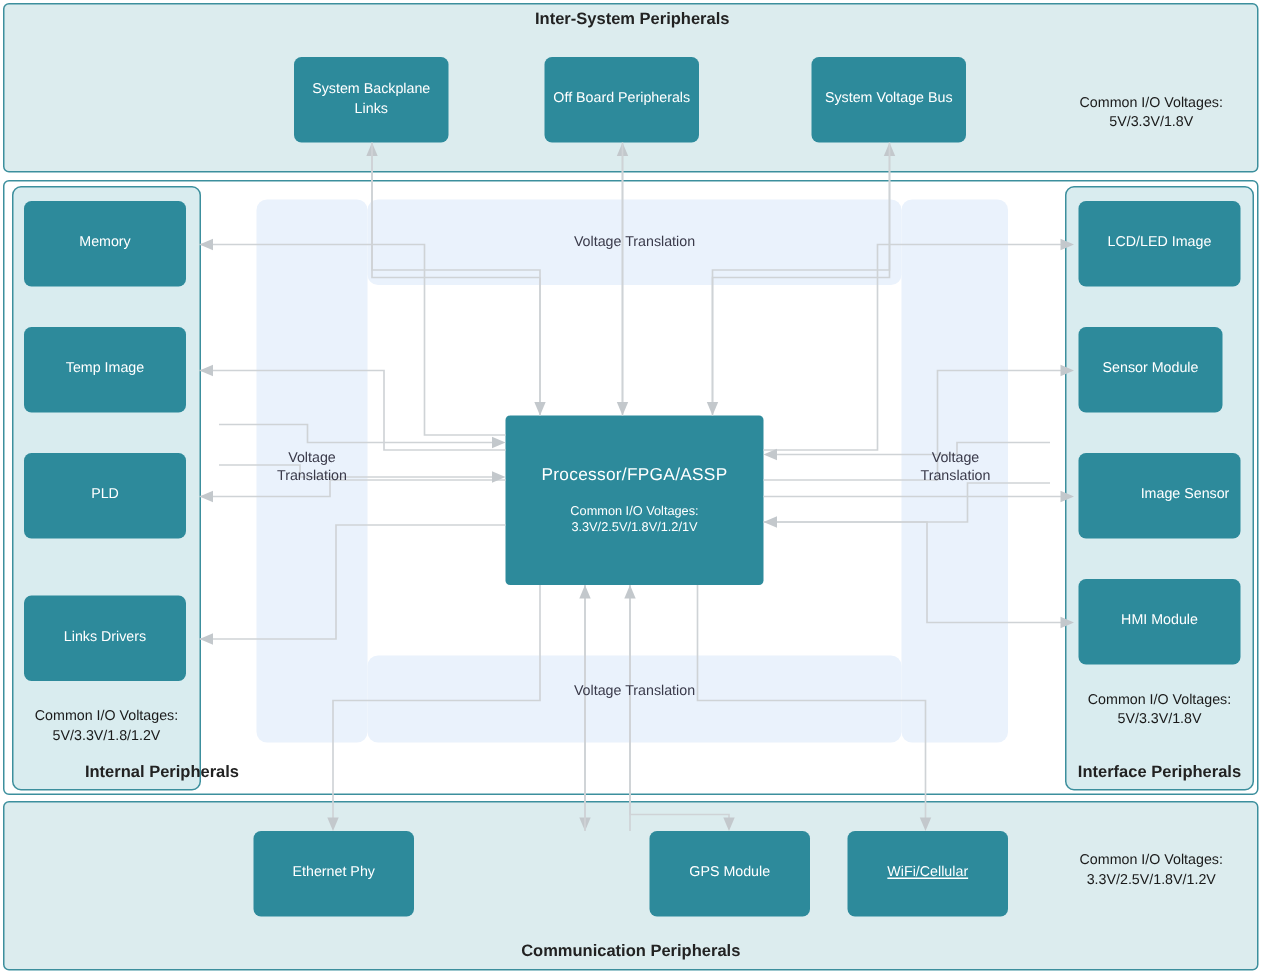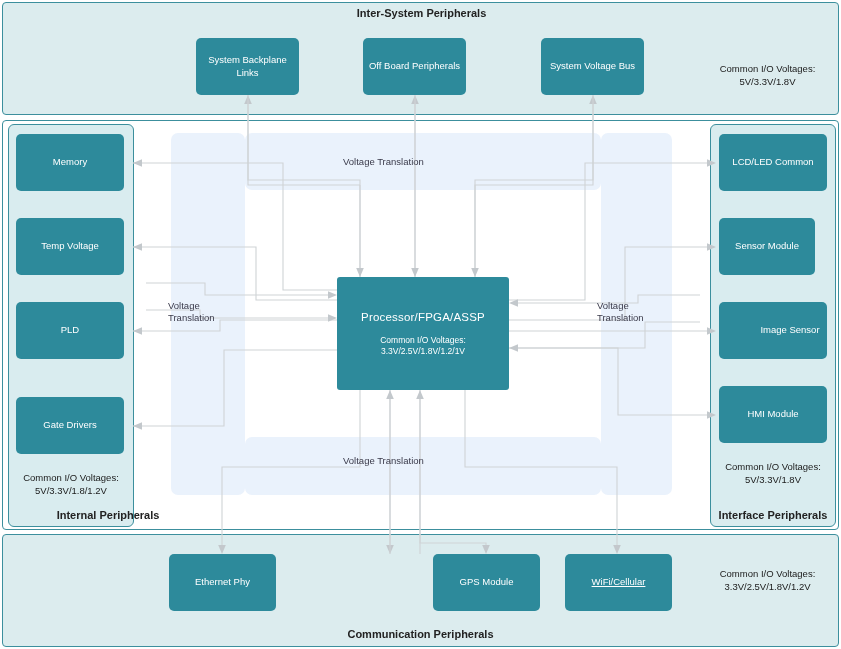--- a/index.html
+++ b/index.html
@@ -21,21 +21,21 @@
   .blk.cpu .cpu-name{font-weight:normal;letter-spacing:.2px;margin-bottom:9px;}
   .blk.cpu .cpu-volt{font-size:8.5px;line-height:1.3;}
 
   
   .volt-note{position:absolute;font-size:9.5px;color:#1a1a1a;text-align:center;line-height:1.35;}
 
   
   .band{position:absolute;background:#eaf2fc;border-radius:7px;}
 
   
-  .vt-label{position:absolute;font-size:9.5px;color:#3a3a4a;line-height:1.3;z-index:6;}
+  .vt-label{position:absolute;font-size:9.5px;color:#3a3a4a;text-align:center;line-height:1.3;z-index:6;}
 
   
   #wires{position:absolute;left:0;top:0;width:841px;height:649px;pointer-events:none;z-index:4;}
   #wires path{fill:none;stroke:#cfd3d6;stroke-width:1.1;}
   #wires polygon{fill:#c3c8cc;}
 
   .mainframe{position:absolute;background:#ffffff;border:1px solid #3c8f9d;border-radius:4px;box-sizing:border-box;}
 </style>
 </head>
 <body>
@@ -53,29 +53,29 @@
 
   <div class="mainframe" style="left:2px;top:120px;width:837px;height:410px;"></div>
 
   <div class="band" style="left:171px;top:133px;width:74px;height:362px;"></div>
   <div class="band" style="left:245px;top:133px;width:356px;height:57px;"></div>
   <div class="band" style="left:601px;top:133px;width:71px;height:362px;"></div>
   <div class="band" style="left:245px;top:437px;width:356px;height:58px;"></div>
 
   <div class="subgrp" style="left:8px;top:124px;width:126px;height:403px;"></div>
   <div class="blk" style="left:16px;top:134px;width:108px;height:57px;">Memory</div>
-  <div class="blk" style="left:16px;top:218px;width:108px;height:57px;">Temp Voltage</div>
+  <div class="blk" style="left:16px;top:218px;width:108px;height:57px;">Temp Image</div>
   <div class="blk" style="left:16px;top:302px;width:108px;height:57px;">PLD</div>
-  <div class="blk" style="left:16px;top:397px;width:108px;height:57px;">Gate Drivers</div>
+  <div class="blk" style="left:16px;top:397px;width:108px;height:57px;">Links Drivers</div>
   <div class="volt-note" style="left:8px;top:472px;width:126px;white-space:pre-line;">Common I/O Voltages:
 5V/3.3V/1.8/1.2V</div>
   <div class="grp-title" style="left:8px;top:509px;width:126px;padding-left:37px;">Internal Peripherals</div>
 
   <div class="subgrp" style="left:710px;top:124px;width:126px;height:403px;"></div>
-  <div class="blk" style="left:719px;top:134px;width:108px;height:57px;">LCD/LED Common</div>
+  <div class="blk" style="left:719px;top:134px;width:108px;height:57px;">LCD/LED Image</div>
   <div class="blk" style="left:719px;top:218px;width:96px;height:57px;">Sensor Module</div>
   <div class="blk" style="left:719px;top:302px;width:108px;height:57px;padding-left:38px;">Image Sensor</div>
   <div class="blk" style="left:719px;top:386px;width:108px;height:57px;">HMI  Module</div>
   <div class="volt-note" style="left:710px;top:461px;width:126px;white-space:pre-line;">Common I/O Voltages:
 5V/3.3V/1.8V</div>
   <div class="grp-title" style="left:710px;top:509px;width:126px;">Interface Peripherals</div>
 
   <div class="blk cpu" style="left:337px;top:277px;width:172px;height:113px;">
     <span class="cpu-name">Processor/FPGA/ASSP</span>
     <span class="cpu-volt" style="white-space:pre-line;">Common I/O Voltages:

